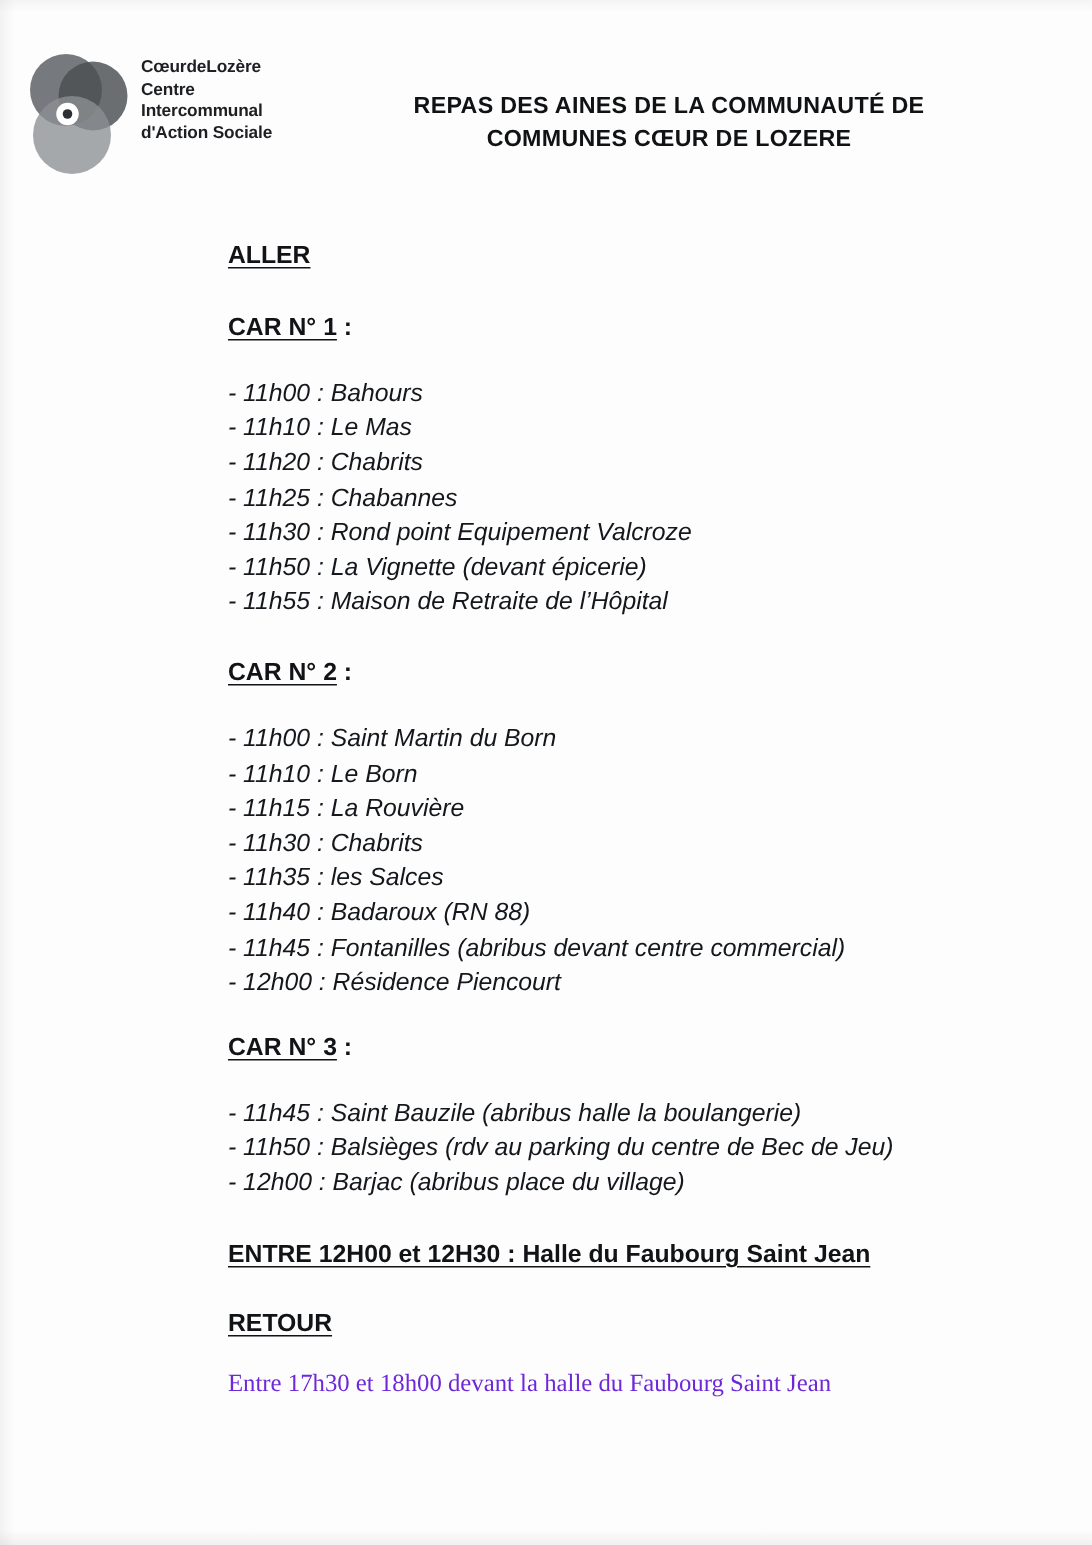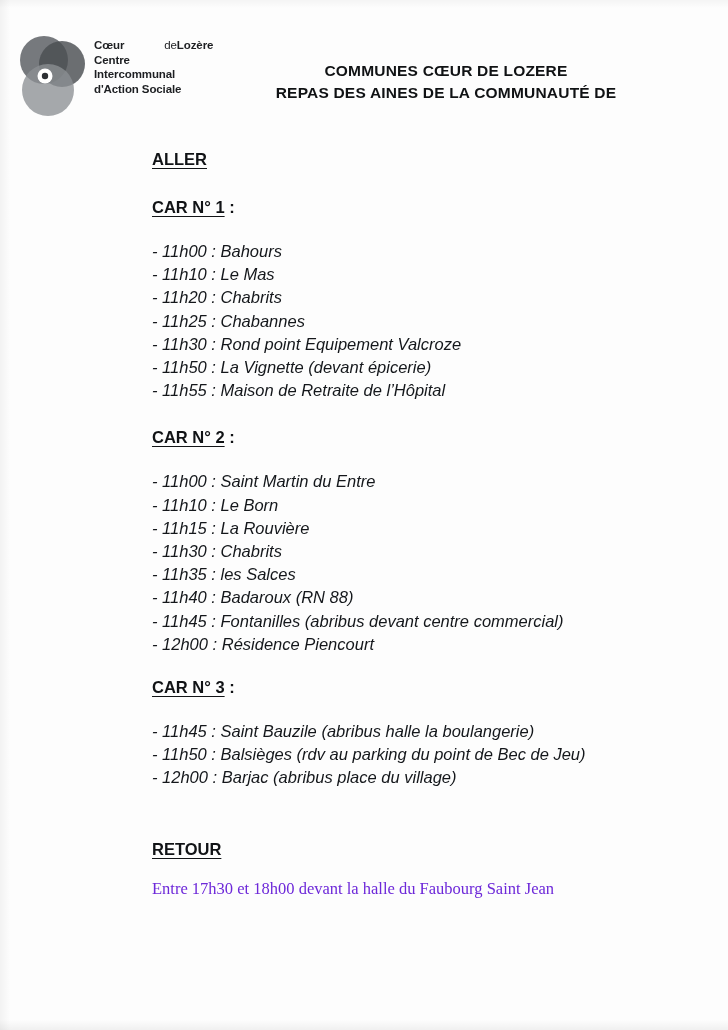--- a/index.html
+++ b/index.html
@@ -50,21 +50,21 @@
     left: 76px;
     top: 10px;
     width: 120px;
     font-size: 11.5px;
     font-weight: bold;
     line-height: 14.5px;
     color: #1d1f22;
     letter-spacing: -0.1px;
   }
   .logo-text .l1 { display: block; }
-  .logo-text .l1 .thin { font-weight: normal; padding-left: 40px; }
+  .logo-text .l1 .thin { font-weight: bold; }
 
   .doc-title {
     position: absolute;
     left: 196px;
     top: 38px;
     width: 500px;
     text-align: center;
     font-size: 15.5px;
     font-weight: bold;
     line-height: 22px;
@@ -85,21 +85,21 @@
     font-weight: bold;
     line-height: 22px;
     color: #111316;
   }
   .h-under .u {
     text-decoration: underline;
     text-underline-offset: 2.5px;
   }
 
   .section-head {
-    margin-top: 0;
+    margin-top: 11px;
     margin-bottom: 0;
   }
 
   .stop-list {
     margin: 0;
     padding: 0;
     list-style: none;
   }
   .stop-list li {
     font-size: 16.5px;
@@ -176,22 +176,22 @@
         <span class="l1">
           <span>Cœur</span><span class="thin">de</span><span>Lozère</span>
         </span>
         <span>Centre</span><br>
         <span>Intercommunal</span><br>
         <span>d'Action Sociale</span>
       </div>
     </div>
 
     <div class="doc-title">
+      <div>REPAS DES AINES DE LA COMMUNAUTÉ DE</div>
       <div>COMMUNES CŒUR DE LOZERE</div>
-      <div>REPAS DES AINES DE LA COMMUNAUTÉ DE</div>
     </div>
   </div>
 
   <div class="content">
 
     <div class="h-under section-head">
       <span class="u">ALLER</span>
     </div>
 
     <div class="gap-26"></div>
@@ -214,46 +214,49 @@
 
     <div class="gap-24"></div>
 
     <div class="h-under">
       <span class="u">CAR N° 2</span><span> :</span>
     </div>
 
     <div class="gap-22"></div>
 
     <ul class="stop-list">
-      <li>- 11h00 : Saint Martin du Entre</li>
+      <li>- 11h00 : Saint Martin du Born</li>
       <li>- 11h10 : Le Born</li>
       <li>- 11h15 : La Rouvière</li>
       <li>- 11h30 : Chabrits</li>
       <li>- 11h35 : les Salces</li>
       <li>- 11h40 : Badaroux (RN 88)</li>
       <li>- 11h45 : Fontanilles (abribus devant centre commercial)</li>
       <li>- 12h00 : Résidence Piencourt</li>
     </ul>
 
     <div class="gap-20"></div>
 
     <div class="h-under">
       <span class="u">CAR N° 3</span><span> :</span>
     </div>
 
     <div class="gap-22"></div>
 
     <ul class="stop-list">
       <li>- 11h45 : Saint Bauzile (abribus halle la boulangerie)</li>
-      <li>- 11h50 : Balsièges (rdv au parking du point de Bec de Jeu)</li>
+      <li>- 11h50 : Balsièges (rdv au parking du centre de Bec de Jeu)</li>
       <li>- 12h00 : Barjac (abribus place du village)</li>
     </ul>
 
     <div class="gap-24"></div>
 
+    <div class="block-note">
+      <span class="u">ENTRE 12H00 et 12H30 : Halle du Faubourg Saint Jean</span>
+    </div>
 
     <div class="gap-24"></div>
 
     <div class="h-under">
       <span class="u">RETOUR</span>
     </div>
 
     <div class="gap-18"></div>
 
     <div class="retour-line">Entre 17h30 et 18h00 devant la halle du Faubourg Saint Jean</div>

